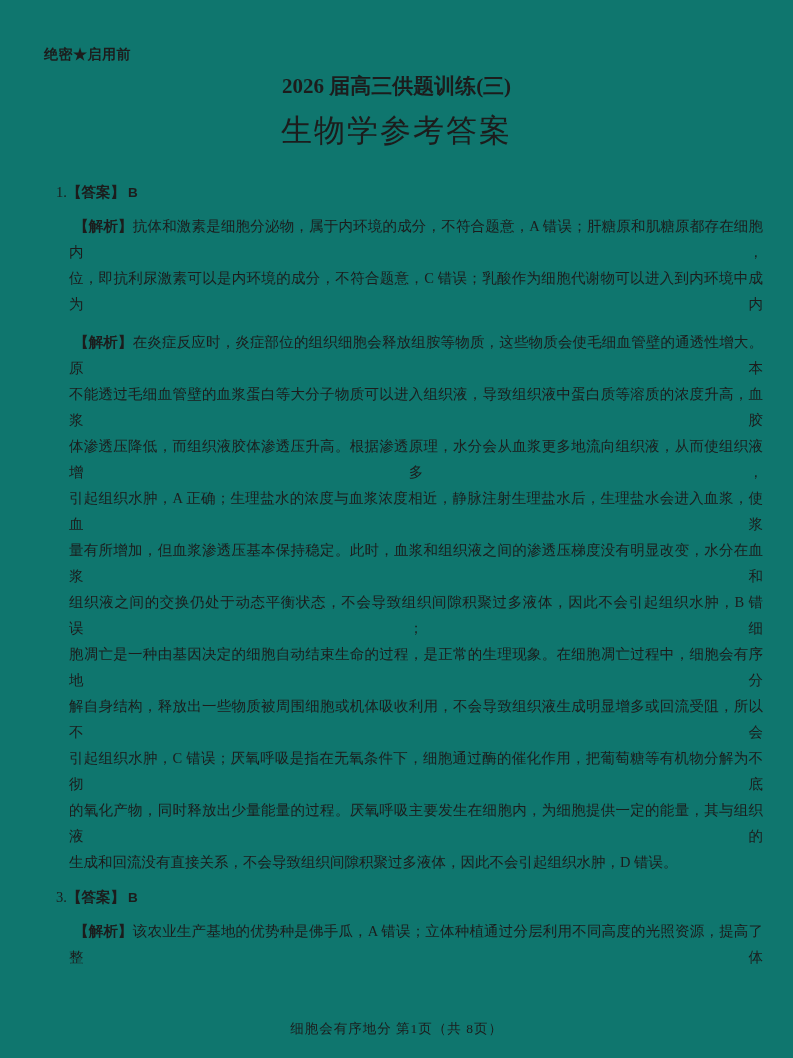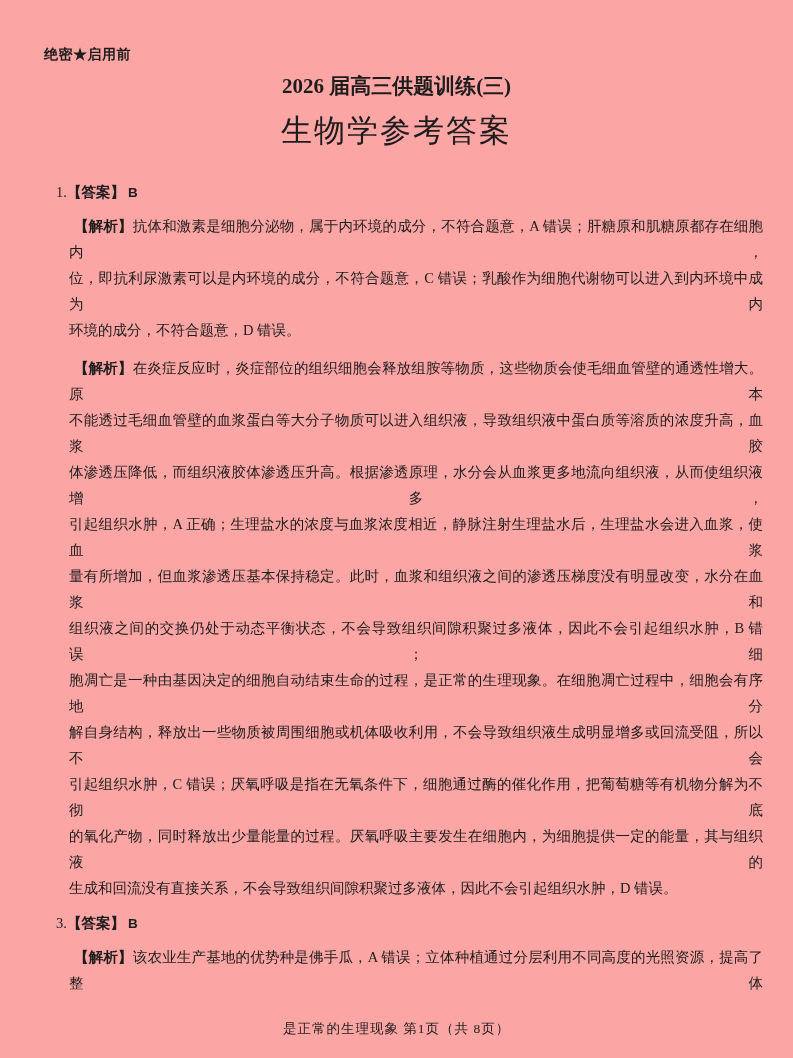--- a/index.html
+++ b/index.html
@@ -4,21 +4,21 @@
 <style>
   html, body {
     margin: 0;
     padding: 0;
     background: #ffffff;
   }
   .page {
     position: relative;
     width: 793px;
     height: 1058px;
-    background: #fca5a5;
+    background: #0f766e;
     font-family: "Liberation Serif", "DejaVu Serif", serif;
     color: #1c1c1c;
     overflow: hidden;
   }
   .classified {
     position: absolute;
     left: 44px;
     top: 46px;
     font-size: 14px;
     font-weight: bold;
@@ -109,21 +109,20 @@
   <h1 class="doc-title">2026 届高三供题训练(三)</h1>
   <h2 class="doc-subtitle">生物学参考答案</h2>
 
   <div class="content">
 
     <section class="answer-block">
       <div class="answer-head"><span>1.</span><span class="ans-label">【答案】</span><span class="ans-letter">B</span></div>
       <div class="analysis">
         <div class="line first"><span class="exp-label">【解析】</span><span>抗体和激素是细胞分泌物，属于内环境的成分，不符合题意，A 错误；肝糖原和肌糖原都存在细胞内，</span></div>
         <div class="line">位，即抗利尿激素可以是内环境的成分，不符合题意，C 错误；乳酸作为细胞代谢物可以进入到内环境中成为内</div>
-        <div class="line last">环境的成分，不符合题意，D 错误。</div>
       </div>
     </section>
 
     <section class="answer-block">
       <div class="analysis">
         <div class="line first"><span class="exp-label">【解析】</span><span>在炎症反应时，炎症部位的组织细胞会释放组胺等物质，这些物质会使毛细血管壁的通透性增大。原本</span></div>
         <div class="line">不能透过毛细血管壁的血浆蛋白等大分子物质可以进入组织液，导致组织液中蛋白质等溶质的浓度升高，血浆胶</div>
         <div class="line">体渗透压降低，而组织液胶体渗透压升高。根据渗透原理，水分会从血浆更多地流向组织液，从而使组织液增多，</div>
         <div class="line">引起组织水肿，A 正确；生理盐水的浓度与血浆浓度相近，静脉注射生理盐水后，生理盐水会进入血浆，使血浆</div>
         <div class="line">量有所增加，但血浆渗透压基本保持稳定。此时，血浆和组织液之间的渗透压梯度没有明显改变，水分在血浆和</div>
@@ -139,15 +138,15 @@
     <section class="answer-block">
       <div class="answer-head"><span>3.</span><span class="ans-label">【答案】</span><span class="ans-letter">B</span></div>
       <div class="analysis">
         <div class="line first"><span class="exp-label">【解析】</span><span>该农业生产基地的优势种是佛手瓜，A 错误；立体种植通过分层利用不同高度的光照资源，提高了整体</span></div>
 
       </div>
     </section>
 
   </div>
 
-  <div class="footer">是正常的生理现象  第1页（共 8页）</div>
+  <div class="footer">细胞会有序地分  第1页（共 8页）</div>
 
 </div>
 
 </body></html>

